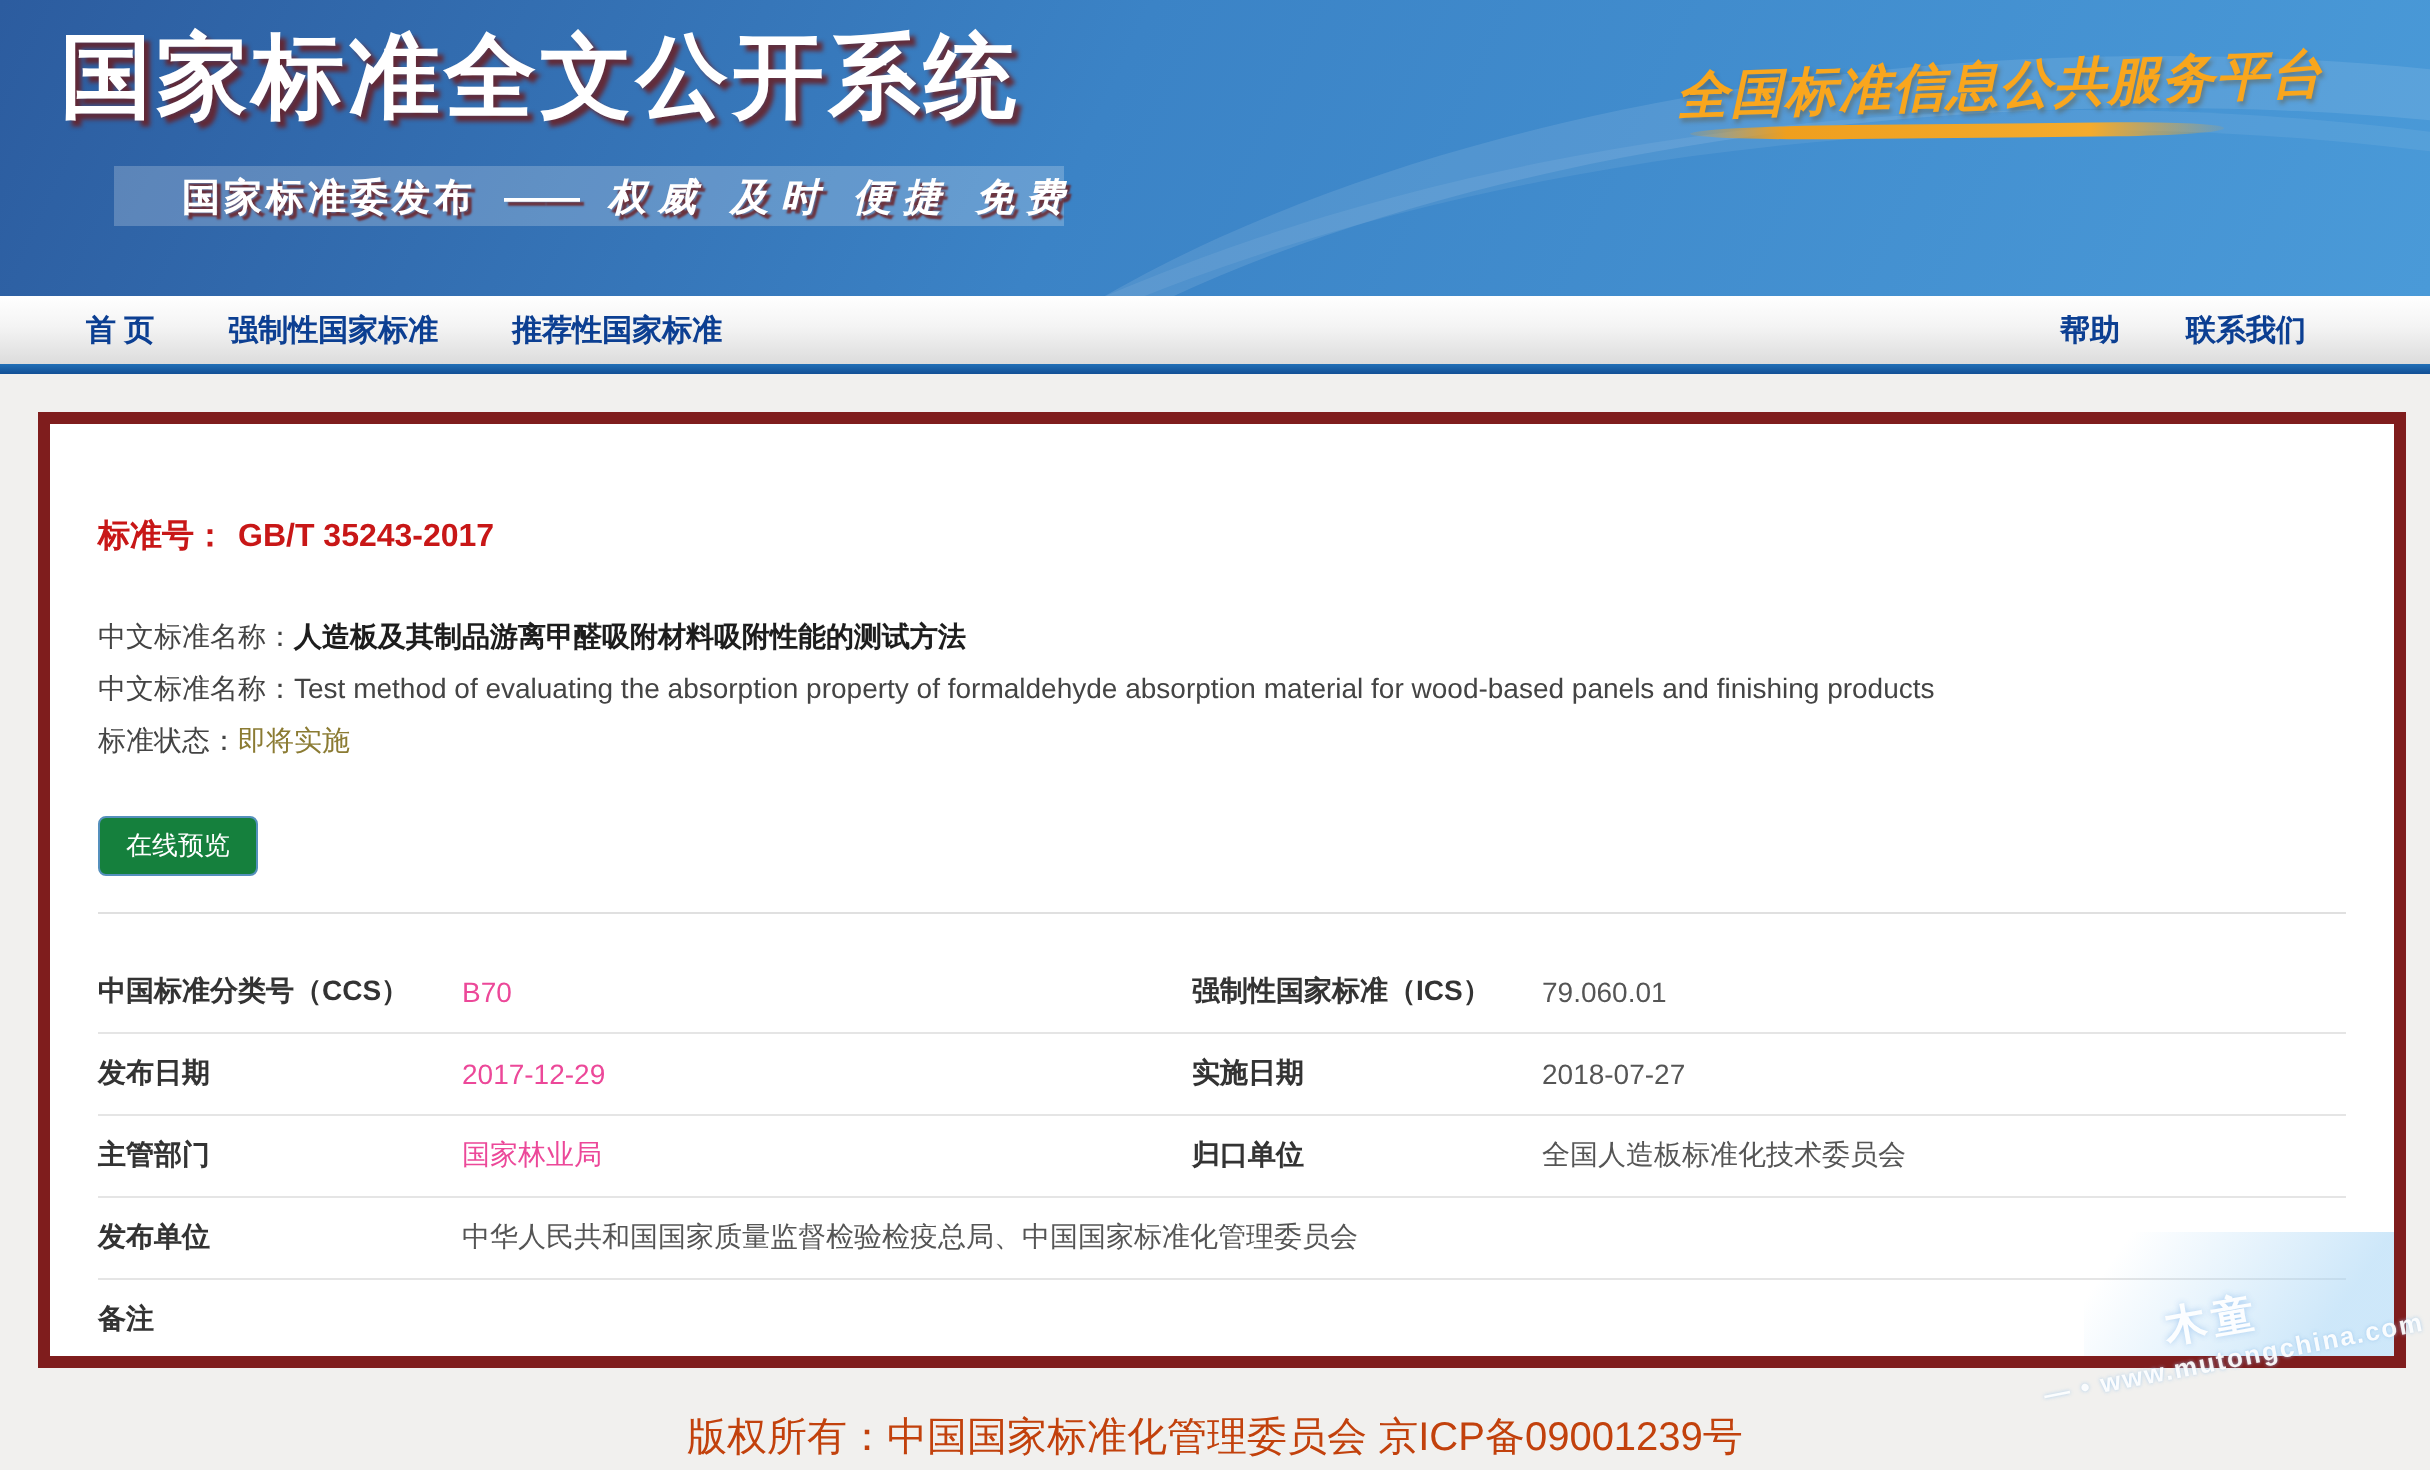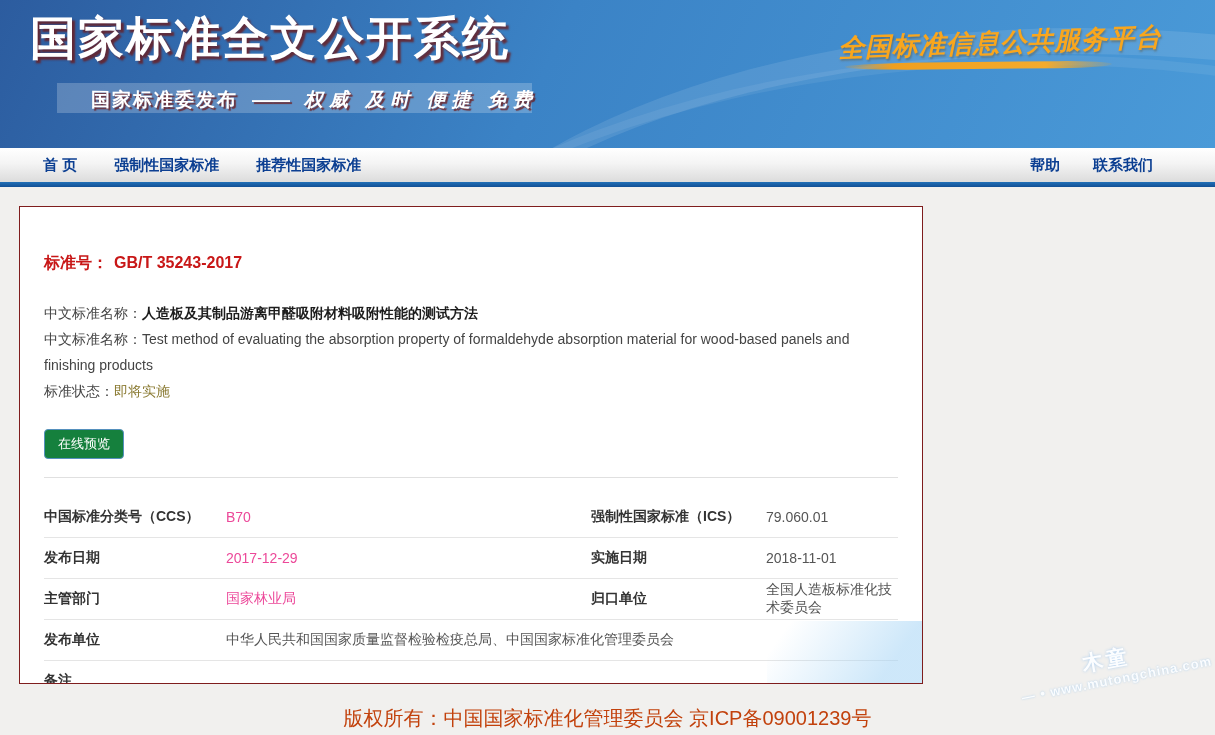--- a/index.html
+++ b/index.html
@@ -62,22 +62,22 @@
   .nav-item {
     font-size:15px; font-weight:bold; color:#0c3f92;
     text-decoration:none; margin-right:37px; cursor:pointer; white-space:nowrap;
   }
   .nav-item.right { margin-right:0; margin-left:33px; }
   .nav-spacer { flex:1; }
   .nav-border { height:5px; background:linear-gradient(#2170b7,#124f95); }
 
   
   .card {
-    position:relative; margin:19px 0 0 19px; width:904px; height:478px;
-    background:#ffffff; border:1px solid #7f1d1d; padding:0 24px; overflow:hidden;
+    position:relative; margin:19px 0 0 19px; width:1184px; height:478px;
+    background:#ffffff; border:6px solid #7f1d1d; padding:0 24px; overflow:hidden;
   }
   .std-number { padding-top:46px; font-size:16px; font-weight:bold; color:#c81717; }
   .std-number .value { margin-left:6px; }
   .names { margin-top:26px; font-size:14px; line-height:26px; color:#444; }
   .names .cn { font-weight:bold; color:#1d1d1d; }
   .names .en { color:#444; }
   .names .status { font-weight:normal; color:#8b7b33; }
   .preview-btn {
     margin-top:25px; height:30px; padding:0 13px; font-size:13px;
     font-family:"Liberation Sans", sans-serif;
@@ -174,21 +174,21 @@
     <div class="trow">
       <span class="tl">中国标准分类号（CCS）</span>
       <span class="tv">B70</span>
       <span class="tl2">强制性国家标准（ICS）</span>
       <span class="tv2">79.060.01</span>
     </div>
     <div class="trow">
       <span class="tl">发布日期</span>
       <span class="tv">2017-12-29</span>
       <span class="tl2">实施日期</span>
-      <span class="tv2">2018-11-01</span>
+      <span class="tv2">2018-07-27</span>
     </div>
     <div class="trow">
       <span class="tl">主管部门</span>
       <span class="tv">国家林业局</span>
       <span class="tl2">归口单位</span>
       <span class="tv2">全国人造板标准化技术委员会</span>
     </div>
     <div class="trow">
       <span class="tl">发布单位</span>
       <span class="tv-wide">中华人民共和国国家质量监督检验检疫总局、中国国家标准化管理委员会</span>

